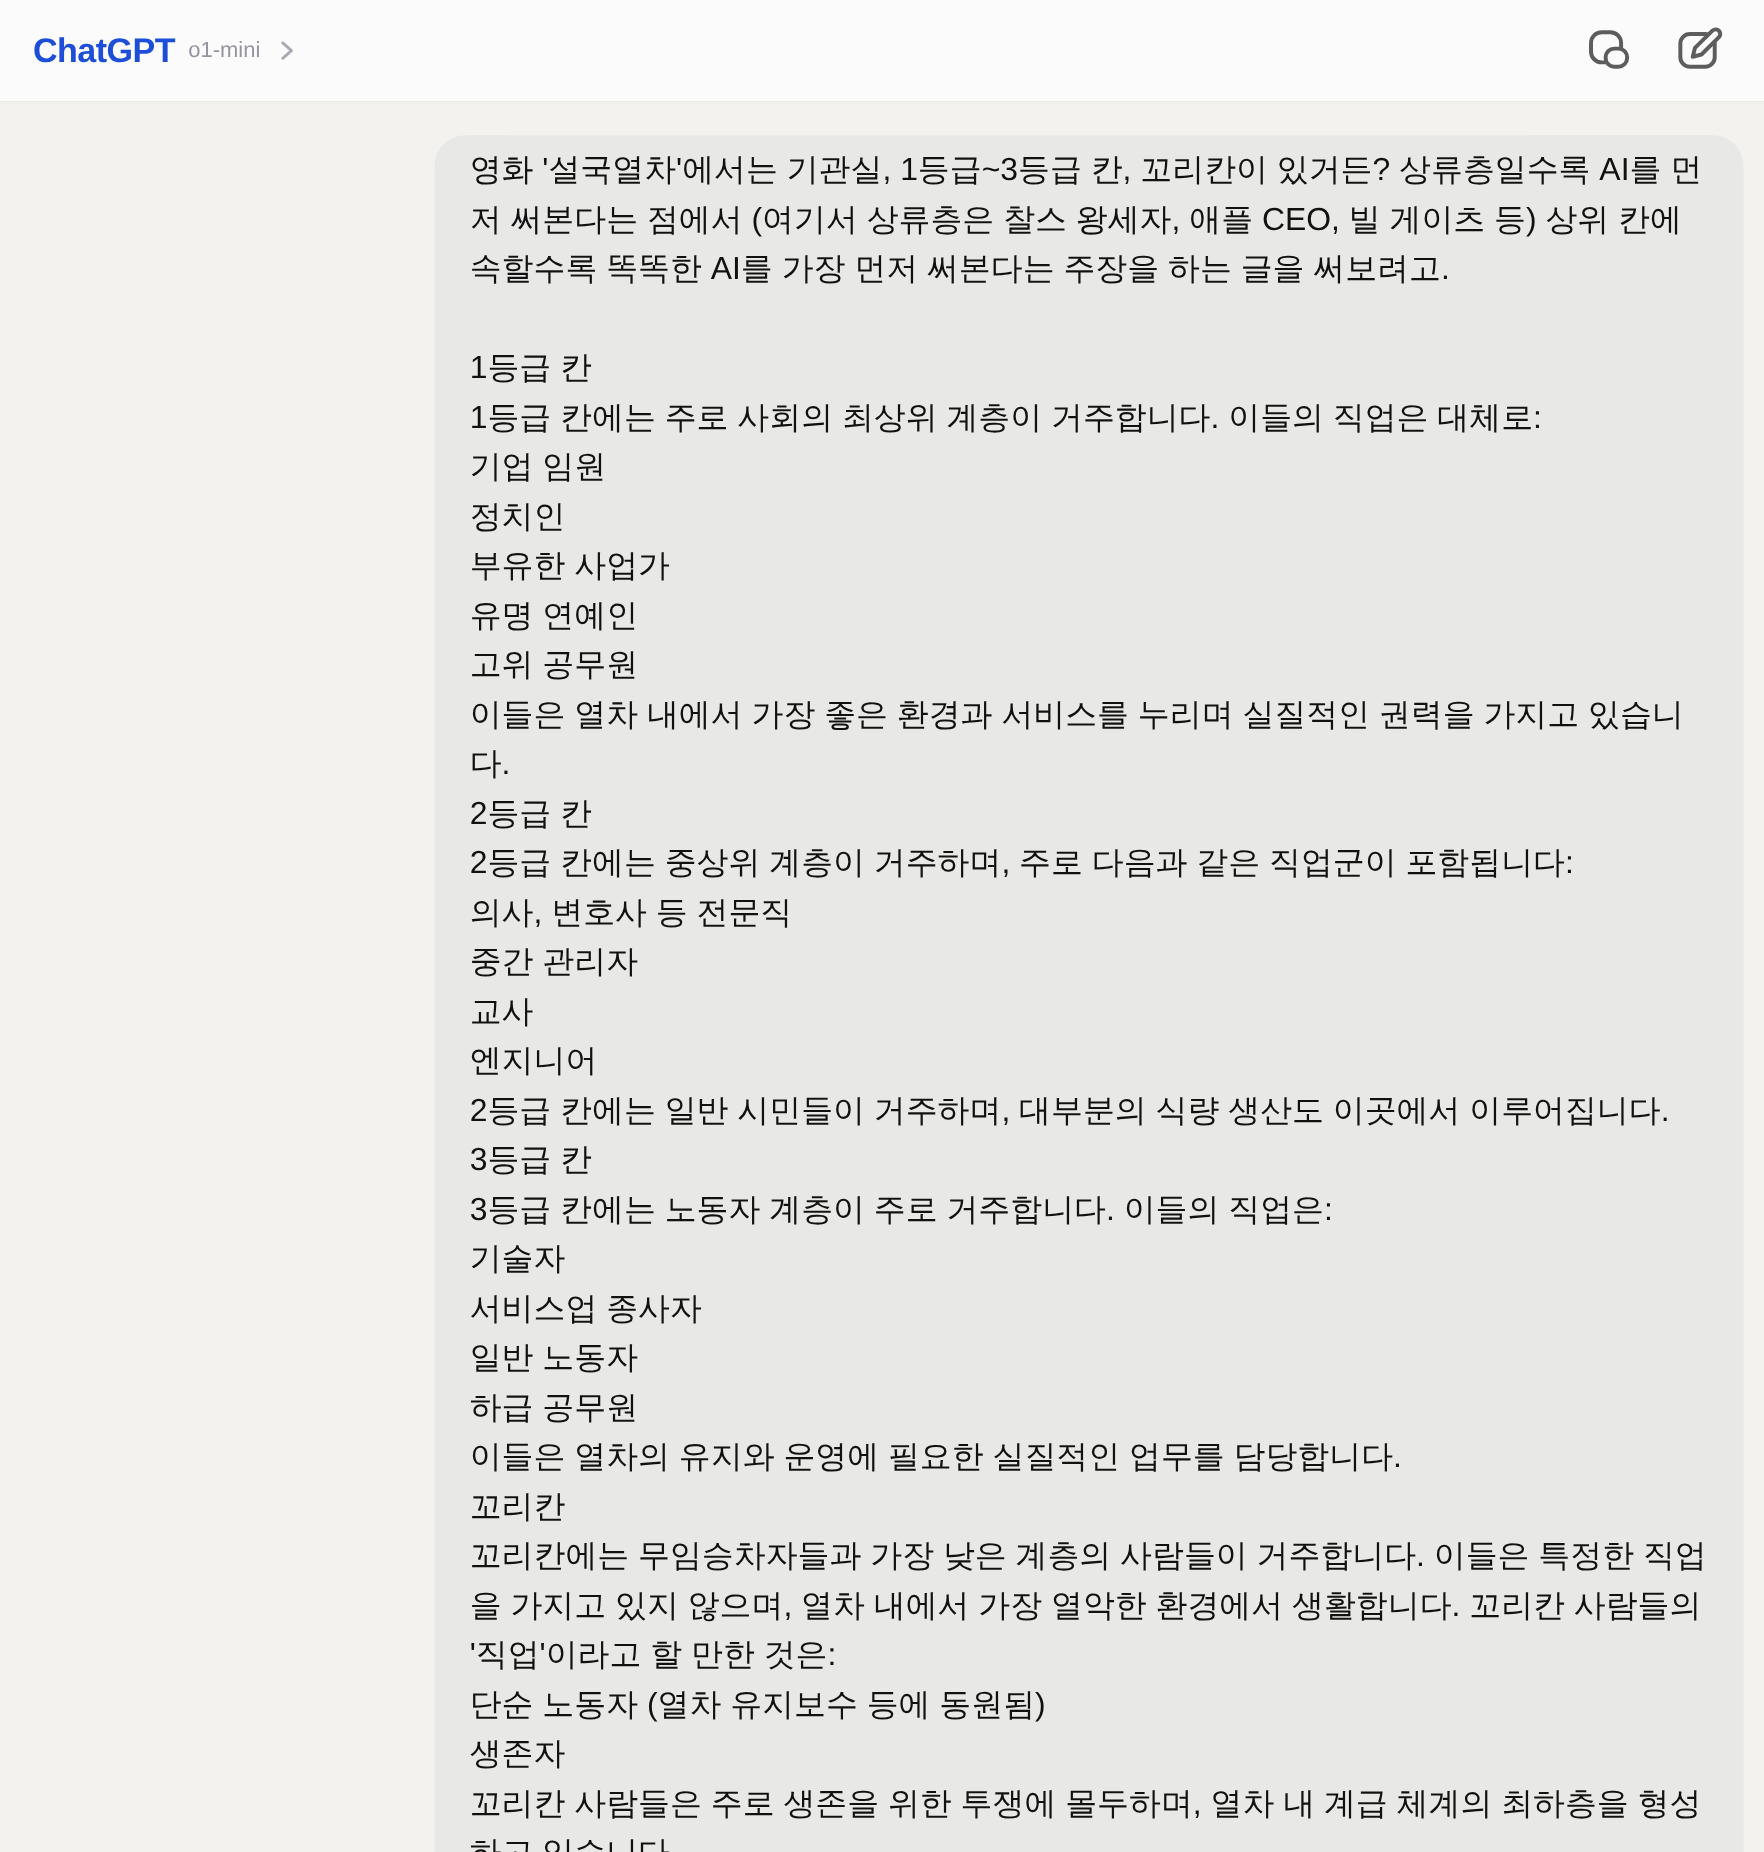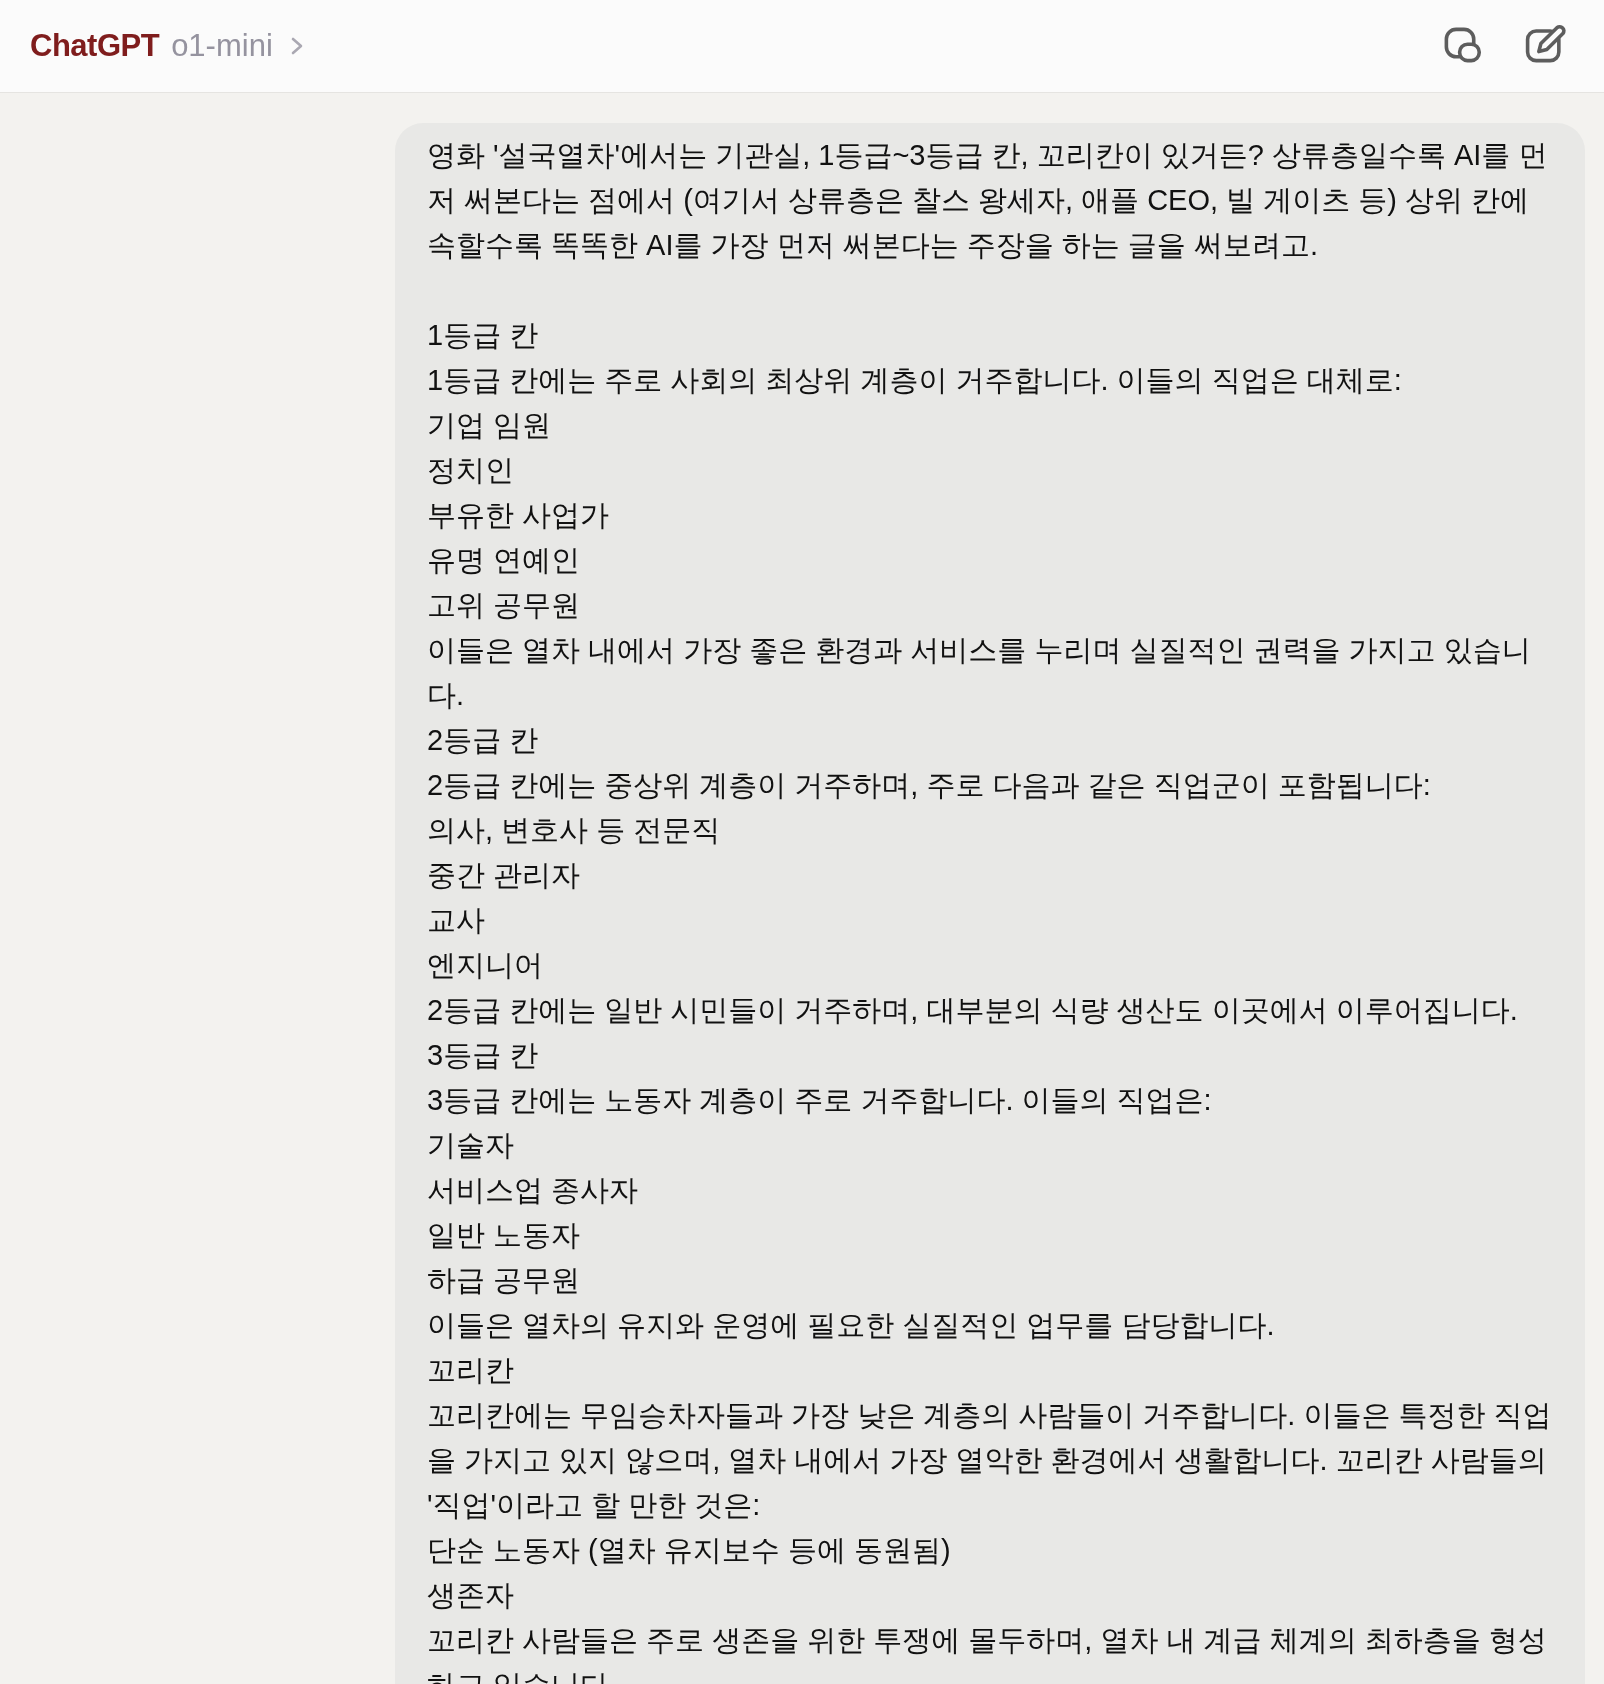--- a/index.html
+++ b/index.html
@@ -21,25 +21,25 @@
   }
   .title-group {
     display: flex;
     align-items: center;
     gap: 12px;
     cursor: pointer;
   }
   .app-title {
     font-size: 31px;
     font-weight: 700;
-    color: #7f1d1d;
+    color: #1d4ed8;
     letter-spacing: -0.5px;
   }
   .model-label {
-    font-size: 31px;
+    font-size: 20px;
     font-weight: 400;
     color: #95939f;
   }
   .model-chevron { display: flex; align-items: center; margin-left: 2px; }
   .header-actions {
     margin-left: auto;
     display: flex;
     align-items: center;
     gap: 30px;
   }

